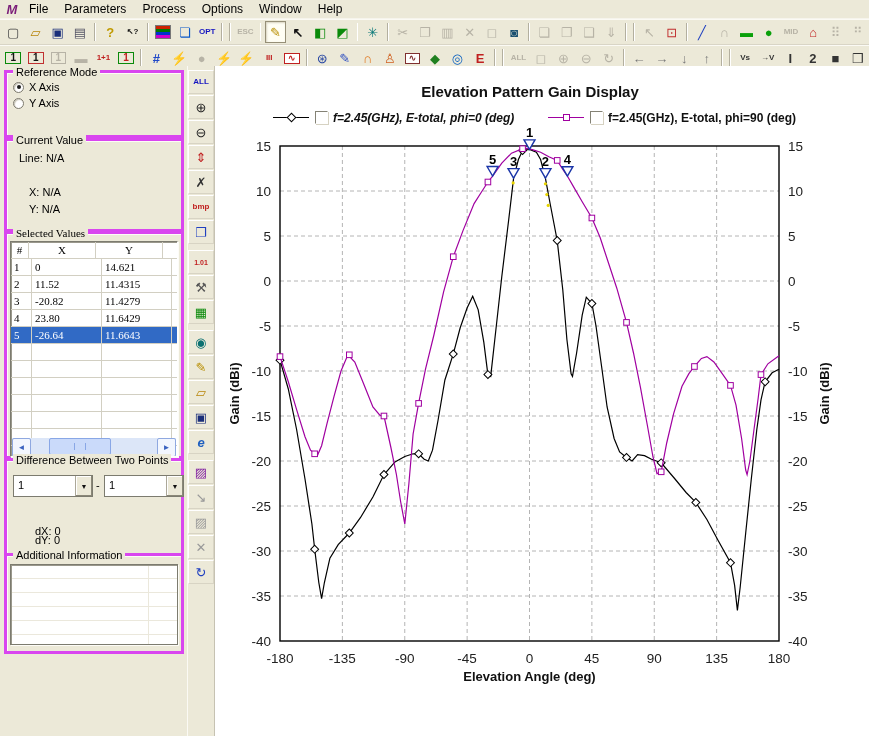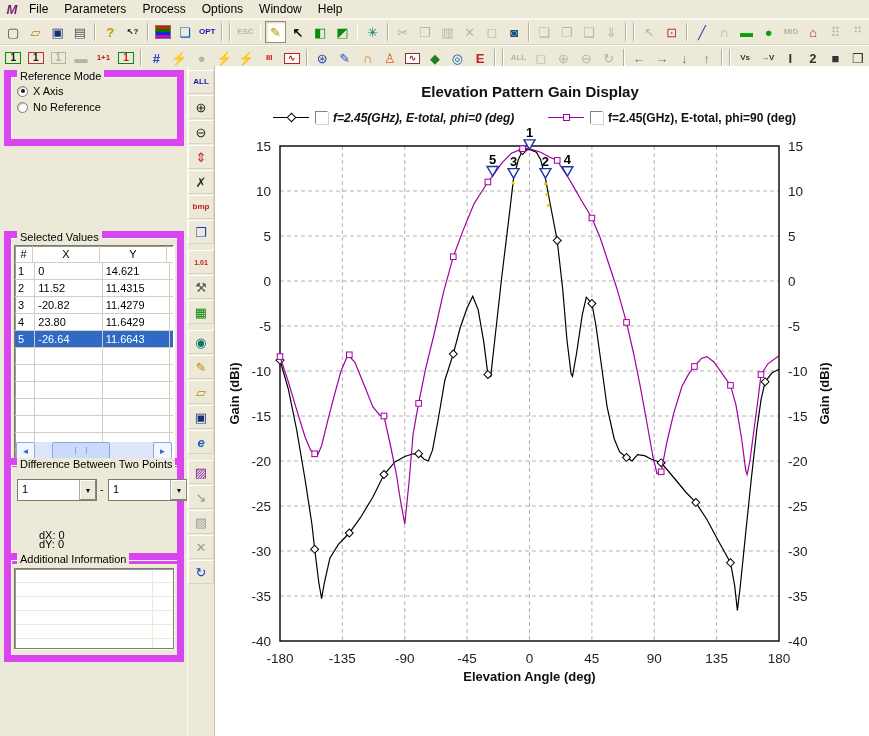--- a/index.html
+++ b/index.html
@@ -15,21 +15,21 @@
         border:1px solid transparent;font-size:13px;line-height:1;}
   .tbtn .glyph{display:block;}
   .tbtn .glyph-bg{width:14px;height:12px;display:block;border:1px solid #777;}
   .tbtn.small .glyph{font-size:8px;font-weight:bold;letter-spacing:0;}
   .tbtn.bold .glyph{font-weight:bold;}
   .tbtn.boxed .glyph{border-width:1px;border-style:solid;padding:0 3px;font-size:9px;font-weight:bold;background:#fff;}
   .tbtn.active{border:1px solid #968f77;background:#fffef4;box-shadow:inset 1px 1px 2px #d8d3c0;}
   .tbtn.disabled .glyph{color:#b7b3a6 !important;border-color:#b7b3a6 !important;}
   .tsep{width:1px;height:18px;background:#b3af9f;border-right:1px solid #fff;margin:0 3px;}
   .sidepanel{position:absolute;left:0;top:66px;width:187px;bottom:0;background:#ece9d8;}
-  .groupbox{position:absolute;left:4px;right:3px;border:7px solid #d946ef;
+  .groupbox{position:absolute;left:4px;right:3px;border:3px solid #d946ef;
             box-shadow:inset 1px 1px 0 #fdfcf7;}
   .gb-label{position:absolute;top:-7px;left:6px;background:#ece9d8;padding:0 3px;font-size:11px;}
   .radio-row{display:flex;align-items:center;height:16px;padding-left:6px;}
   .radio{width:9px;height:9px;border:1px solid #7d7a6d;border-radius:50%;background:#fff;
          margin-right:5px;display:flex;align-items:center;justify-content:center;
          box-shadow:inset 1px 1px 1px #c9c6b8;}
   .radio .dot{width:4px;height:4px;border-radius:50%;background:#1a1a1a;}
   .cv-line{position:absolute;left:12px;}
   .cv-xy{position:absolute;left:22px;}
   .tablebox{position:absolute;left:3px;right:3px;top:7px;height:214px;background:#fff;
@@ -342,27 +342,33 @@
     <span class="gb-label">Reference Mode</span>
     <div id="radio-group" style="padding-top:6px;">
         <div class="radio-row">
           <span class="radio">
             <span class="dot"></span>
           </span>
           <span>X Axis</span>
         </div>
         <div class="radio-row">
           <span class="radio"></span>
-          <span>No Reference</span>
+          <span>Y Axis</span>
         </div>
       </div>
   </div>
 
-
-  <div class="groupbox" style="top:165px;height:222px;">
+  <div class="groupbox" style="top:72px;height:88px;">
+    <span class="gb-label">Current Value</span>
+    <span class="cv-line" style="top:11px;">Line: N/A</span>
+    <span class="cv-xy" style="top:45px;">X: N/A</span>
+    <span class="cv-xy" style="top:62px;">Y: N/A</span>
+  </div>
+
+  <div class="groupbox" style="top:165px;height:222px;font-family:Liberation Serif, serif;">
     <span class="gb-label">Selected Values</span>
     <div class="tablebox">
       <div id="sv-table">
           <div class="trow thead">
             <div class="cell c0">#</div>
             <div class="cell c1">X</div>
             <div class="cell c2">Y</div>
             <div class="cell c3"></div>
           </div>
           <div class="trow">

